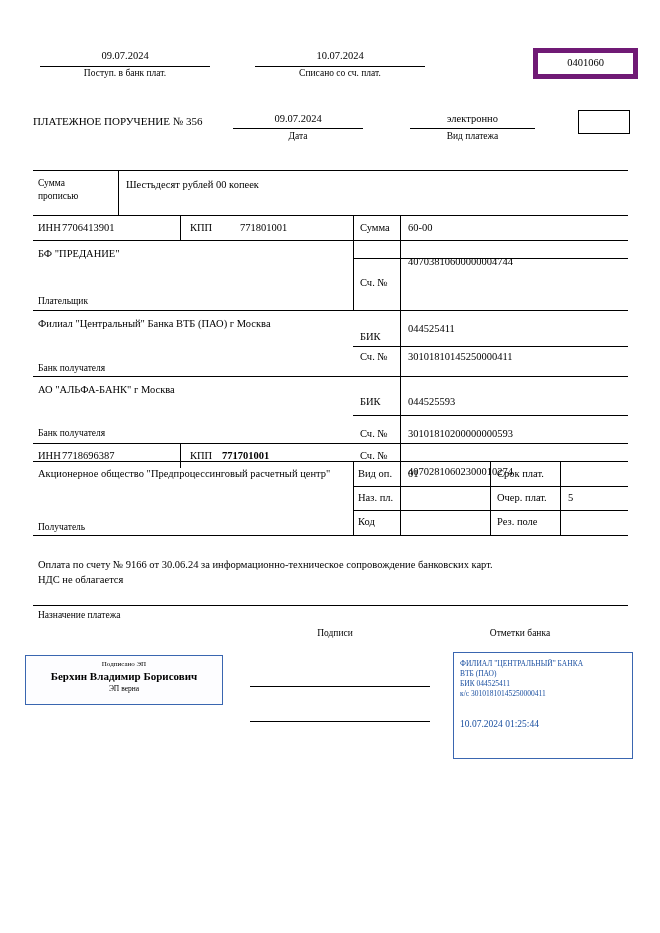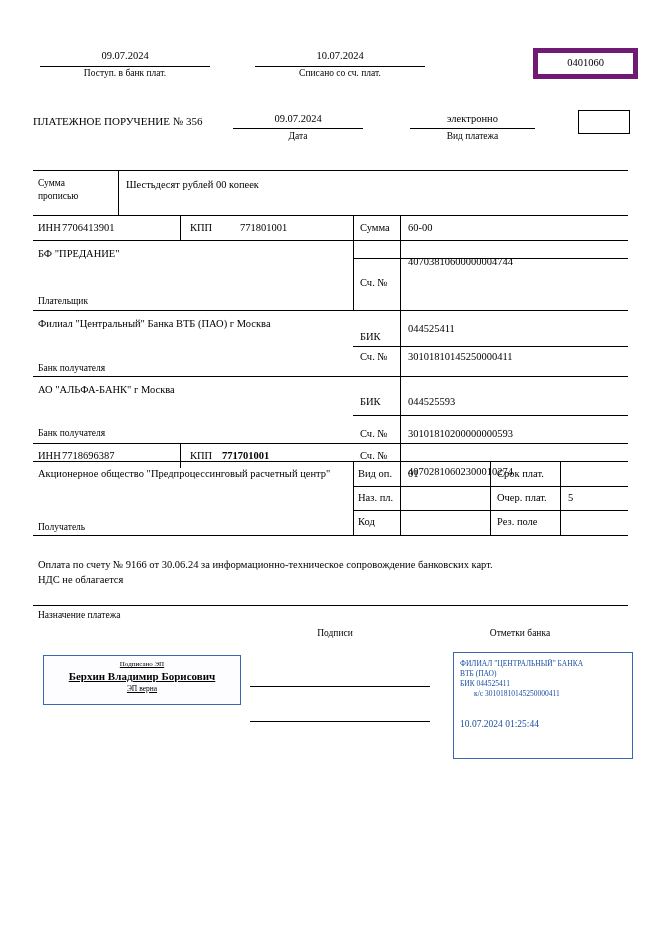--- a/index.html
+++ b/index.html
@@ -228,30 +228,30 @@
   <div class="line-h" style="left:33px; top:535px; width:595px;"></div>
 
   <div class="cell-val" style="left:38px; top:559px;">Оплата по счету № 9166 от 30.06.24 за информационно-техническое сопровождение банковских карт.</div>
   <div class="cell-val" style="left:38px; top:574px;">НДС не облагается</div>
   <div class="cell-small" style="left:38px; top:610px;">Назначение платежа</div>
   <div class="line-h" style="left:33px; top:605px; width:595px;"></div>
 
   <div class="caption" style="left:255px; top:628px; width:160px;">Подписи</div>
   <div class="caption" style="left:440px; top:628px; width:160px;">Отметки банка</div>
 
-  <div class="sig-box" style="left:43px; top:655px; width:196px; height:48px;text-decoration:underline;">
+  <div class="sig-box" style="left:25px; top:655px; width:196px; height:48px;">
     <div class="sig-t1" style="margin-top:4px;">Подписано ЭП</div>
     <div class="sig-t2" style="margin-top:2px;">Берхин Владимир Борисович</div>
     <div class="sig-t3" style="margin-top:2px;">ЭП верна</div>
   </div>
 
   <div class="sig-line" style="left:250px; top:685px; width:180px;"></div>
   <div class="sig-line" style="left:250px; top:720px; width:180px;"></div>
 
   <div class="stamp-box" style="left:453px; top:652px; width:178px; height:105px;">
     <div class="stamp-l" style="margin:6px 0 0 6px;">ФИЛИАЛ "ЦЕНТРАЛЬНЫЙ" БАНКА</div>
     <div class="stamp-l" style="margin-left:6px;">ВТБ (ПАО)</div>
     <div class="stamp-l" style="margin-left:6px;">БИК 044525411</div>
-    <div class="stamp-l" style="margin-left:20px;">к/с 30101810145250000411</div>
+    <div class="stamp-l" style="margin-left:6px;">к/с 30101810145250000411</div>
     <div class="stamp-d" style="margin:20px 0 0 6px;">10.07.2024 01:25:44</div>
   </div>
 
 </div>
 
 </body></html>

